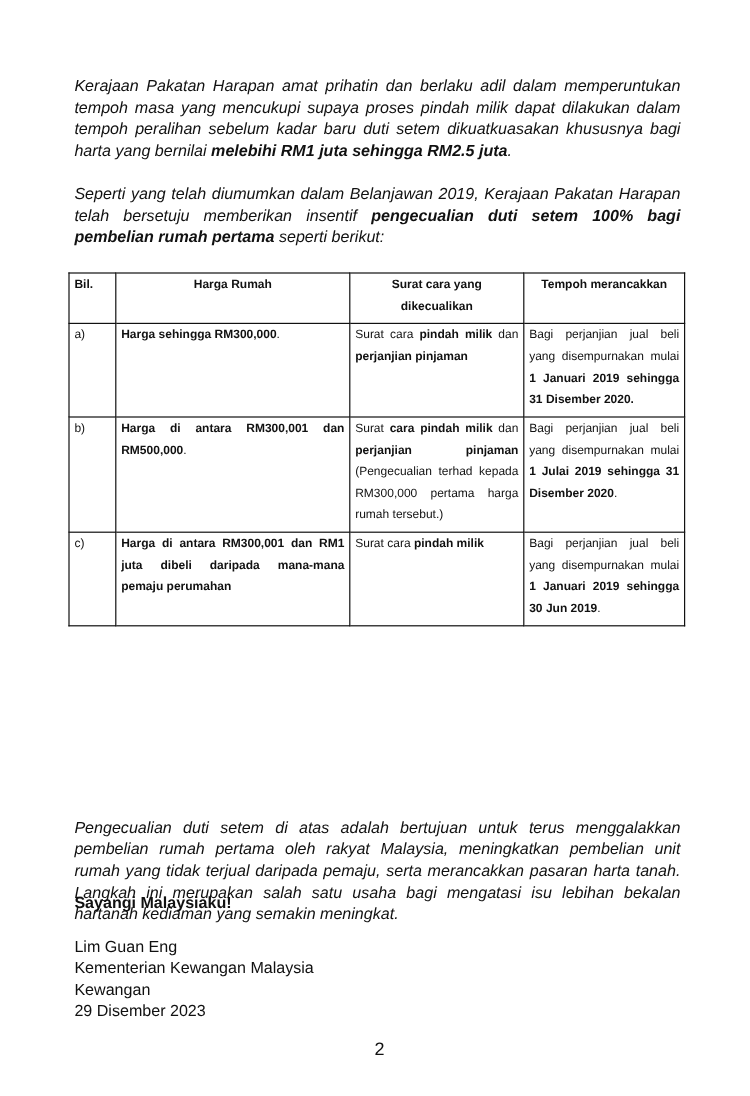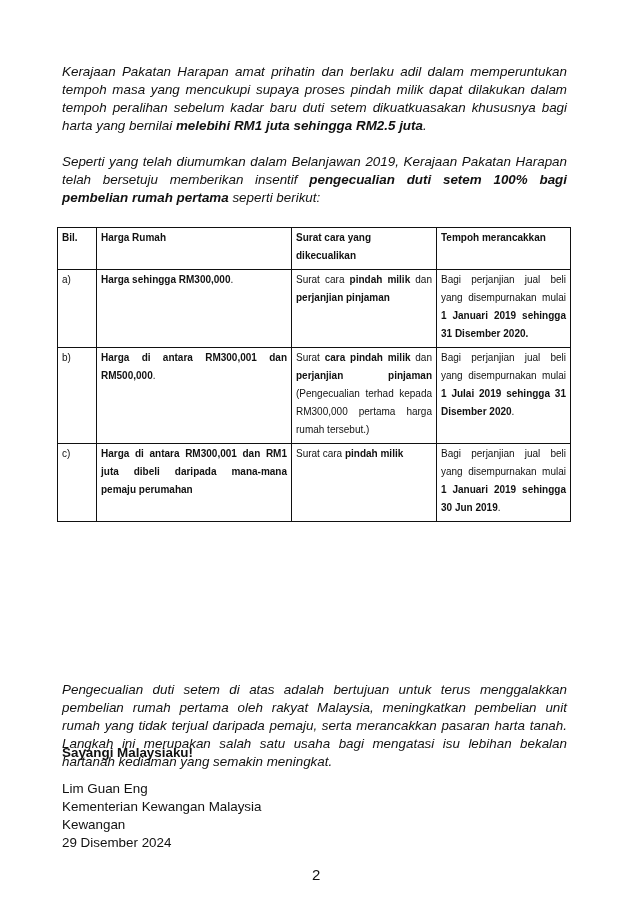--- a/index.html
+++ b/index.html
@@ -14,21 +14,21 @@
   #p1 { position: absolute; top: 63px; width: 505px; }
   #p2 { position: absolute; top: 153px; width: 505px; }
   table {
     position: absolute; top: 227px; left: -5px; width: 513px;
     border-collapse: collapse; table-layout: fixed;
   }
   td, th {
     border: 1.3px solid #111; vertical-align: top;
     padding: 1px 4px 4px 4px; font-size: 10px; line-height: 18px;
   }
-  th { font-weight: bold; text-align: left; }
+  th { font-weight: bold; text-align: center; }
   col.c1 { width: 39px; } col.c2 { width: 195px; } col.c3 { width: 145px; } col.c4 { width: 134px; }
   .cellj { text-align: justify; text-align-last: left; }
   #p3 { position: absolute; top: 633px; width: 505px; margin-top: 48px; }
   #closing { position: absolute; top: 744px; font-weight: bold; }
   #sig { position: absolute; top: 780px; }
   #pagenum { position: absolute; top: 866px; left: 312px; font-size: 15px; }
   b { font-weight: bold; }
 </style>
 </head>
 <body>
@@ -77,17 +77,17 @@
   </table>
 
   <p id="p3" class="just">Pengecualian duti setem di atas adalah bertujuan untuk terus menggalakkan pembelian rumah pertama oleh rakyat Malaysia, meningkatkan pembelian unit rumah yang tidak terjual daripada pemaju, serta merancakkan pasaran harta tanah. Langkah ini merupakan salah satu usaha bagi mengatasi isu lebihan bekalan hartanah kediaman yang semakin meningkat.</p>
 
   <p id="closing">Sayangi Malaysiaku!</p>
 
   <div id="sig">
     <div style="font-weight:normal">Lim Guan Eng</div>
     <div>Kementerian Kewangan Malaysia</div>
     <div>Kewangan</div>
-    <div>29 Disember 2024</div>
+    <div>29 Disember 2023</div>
   </div>
 </div>
 
 <div id="pagenum">2</div>
 
 </body></html>

